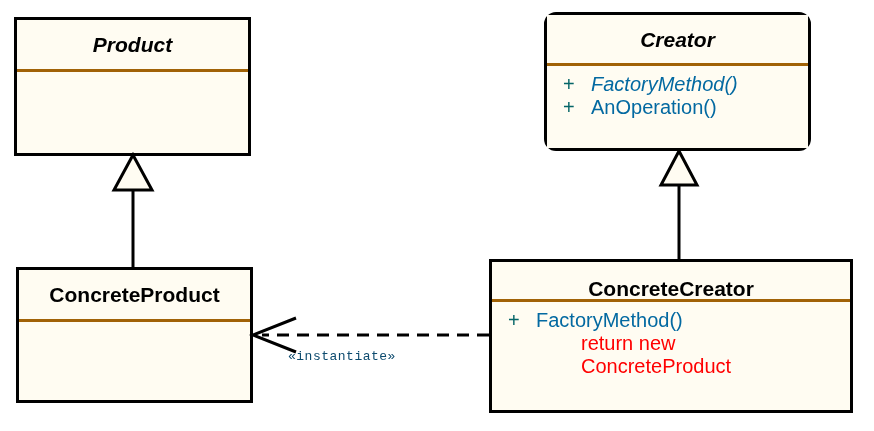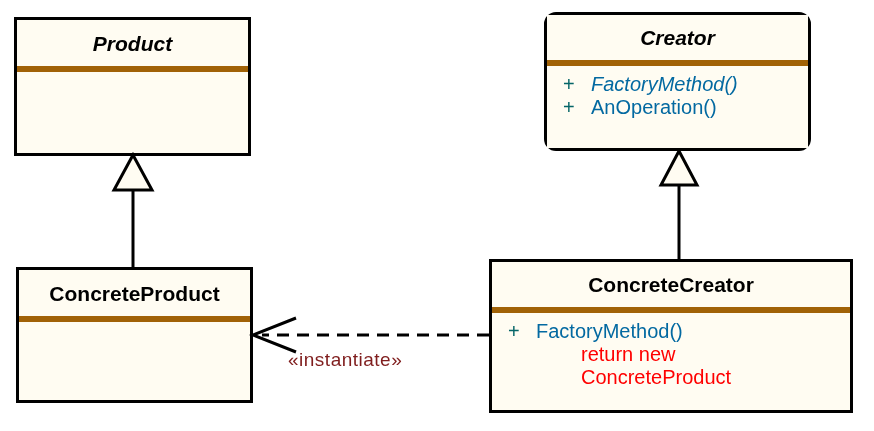--- a/index.html
+++ b/index.html
@@ -31,21 +31,21 @@
     background: #fffcf2;
     border: 3px solid #000000;
     display: flex;
     flex-direction: column;
   }
   .uml-name-compartment {
     box-sizing: border-box;
     display: flex;
     align-items: center;
     justify-content: center;
-    border-bottom: 6px solid #a16207;
+    border-bottom: 3px solid #a16207;
     background: #fffcf2;
   }
   .uml-name-compartment .uml-class-name {
     color: #000000;
     font-weight: bold;
     font-size: 21px;
     line-height: 1;
     white-space: nowrap;
   }
   .uml-class-name.abstract {
@@ -93,40 +93,41 @@
   #class-product        { left: 14px;  top: 17px;  width: 237px; height: 139px; }
   #class-product .uml-name-compartment { height: 52px; }
 
   #class-creator        { left: 544px; top: 12px;  width: 267px; height: 139px; border-radius: 12px; }
   #class-creator .uml-name-compartment { height: 51px; }
 
   #class-concreteproduct{ left: 16px;  top: 267px; width: 237px; height: 136px; }
   #class-concreteproduct .uml-name-compartment { height: 52px; }
 
   #class-concretecreator{ left: 489px; top: 259px; width: 364px; height: 154px; }
-  #class-concretecreator .uml-name-compartment { height: 51px; }
+  #class-concretecreator .uml-name-compartment { height: 40px; align-items: flex-end; }
 
   
   #connectors {
     position: absolute;
     left: 0;
     top: 0;
     width: 874px;
     height: 431px;
     pointer-events: none;
   }
 
   
   .edge-label {
     position: absolute;
-    color: #7f1d1d;
-    font-size: 19px;
+    color: #0c4a6e;
+    font-size: 13px;
     line-height: 1;
     white-space: nowrap;
     letter-spacing: 0.5px;
+    font-family: Liberation Mono, monospace;
   }
   #label-instantiate { left: 288px; top: 350px; }
 </style>
 </head>
 <body>
 
 <div id="diagram-canvas">
 
   <div class="uml-class" id="class-product">
     <div class="uml-name-compartment">

